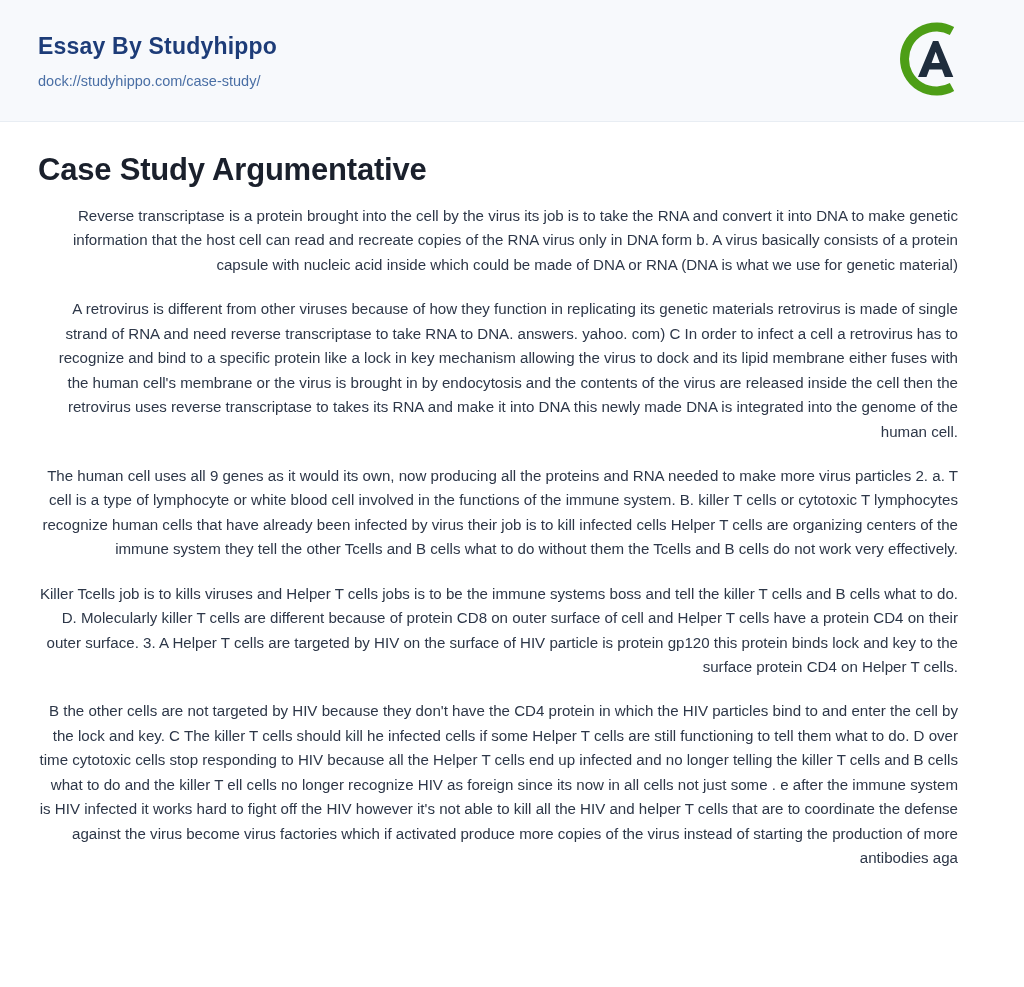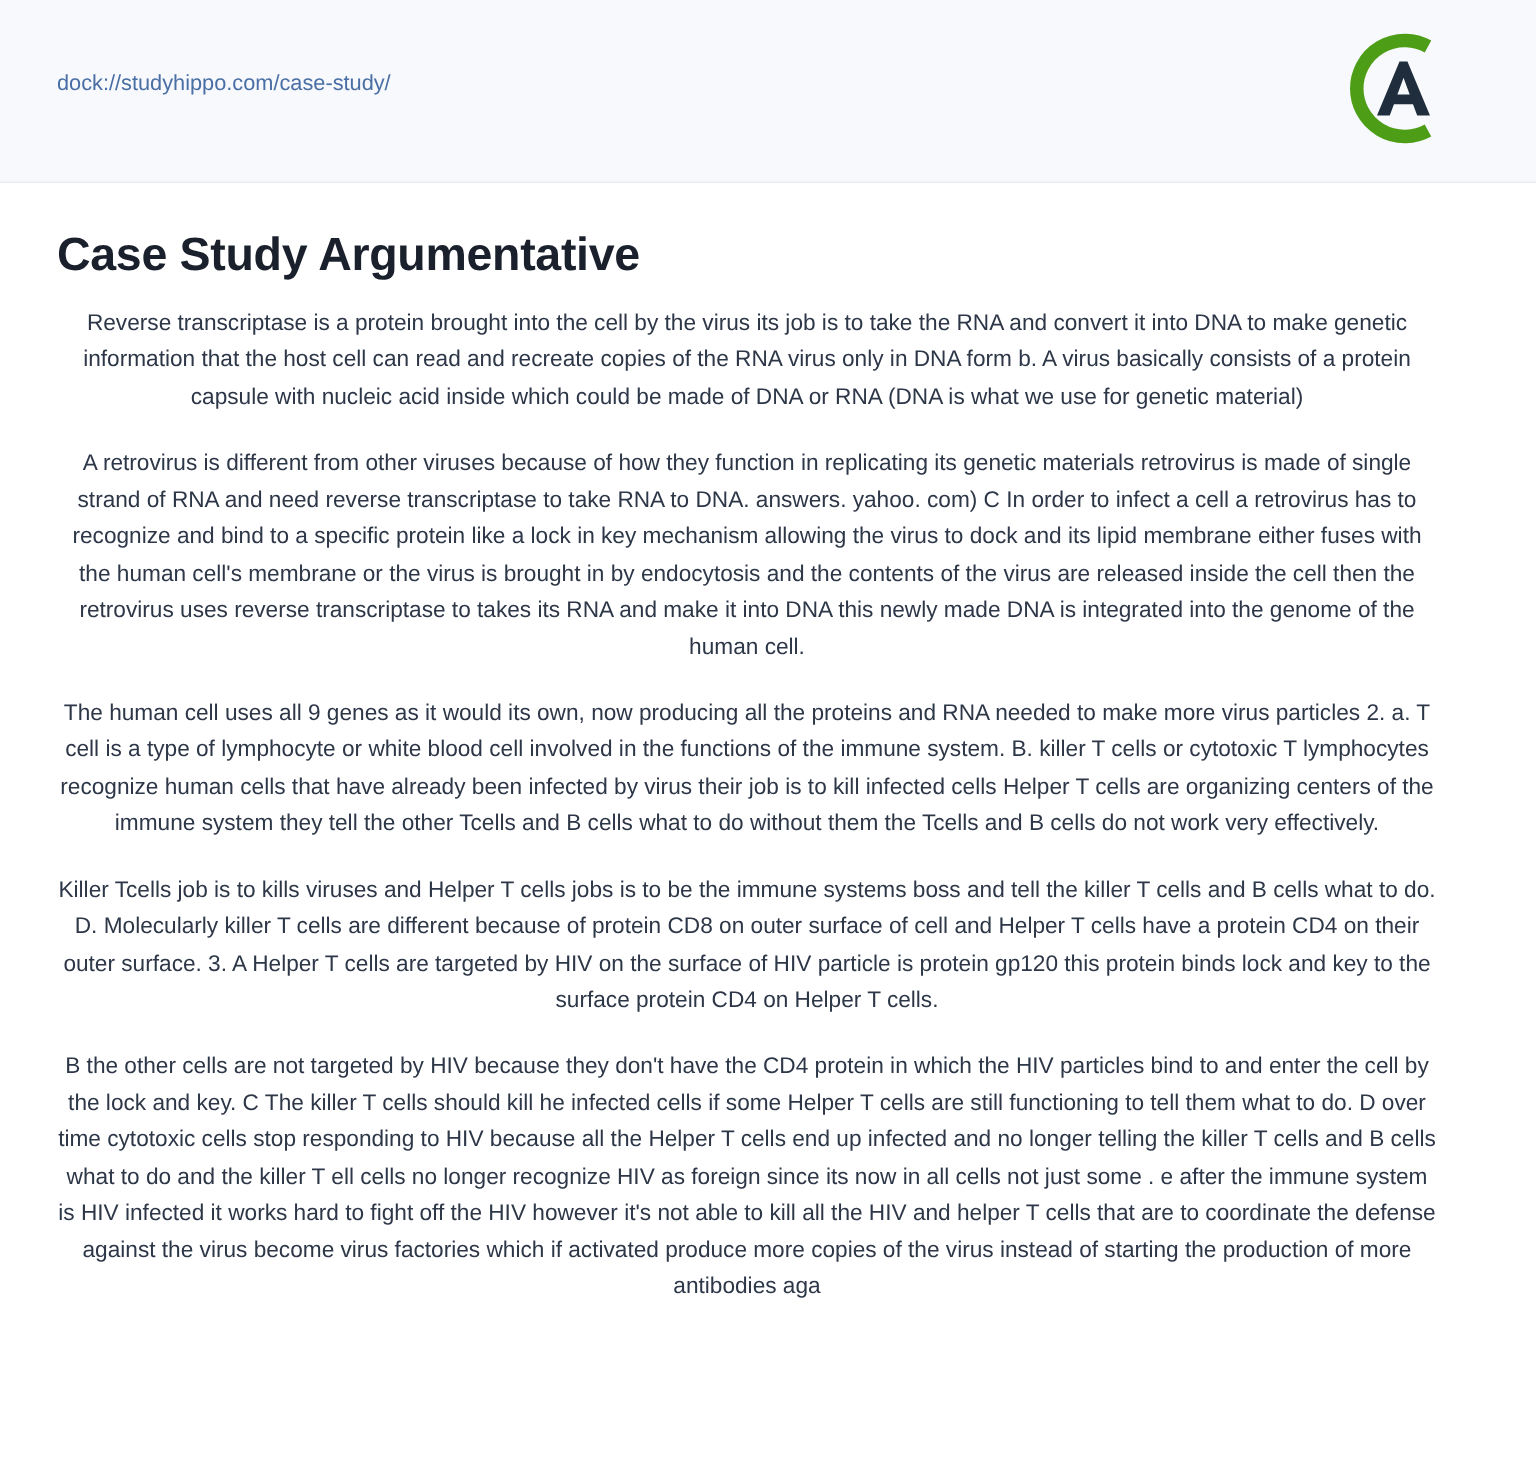--- a/index.html
+++ b/index.html
@@ -69,29 +69,30 @@
     color: #1a202c;
     margin: 0 0 16px 0;
     letter-spacing: -0.2px;
   }
 
   .para {
     font-size: 15.1px;
     line-height: 1.62;
     color: #2d3748;
     margin: 0 0 20px 0;
-    text-align: center;
+    text-align: right;
   }
 </style>
 </head>
 <body>
 
 <div class="page">
 
   <div class="header">
+    <div class="brand-title">Essay By Studyhippo</div>
     <a class="brand-url" href="#">dock://studyhippo.com/case-study/</a>
 
     <div class="logo">
       <svg width="78" height="78" viewBox="0 0 78 78" xmlns="http://www.w3.org/2000/svg">
         <path d="M58 11 A32 32 0 1 0 58 67" fill="none" stroke="#4d9e16" stroke-width="9" stroke-linecap="butt"></path>
         <path d="M39 21 L24 57 L32.5 57 L35.3 49.5 L48 49.5 L50.8 57 L59.3 57 L44.3 21 Z M37.6 43 L41.7 31.8 L45.8 43 Z" fill="#1f2d3d"></path>
       </svg>
     </div>
   </div>
 

